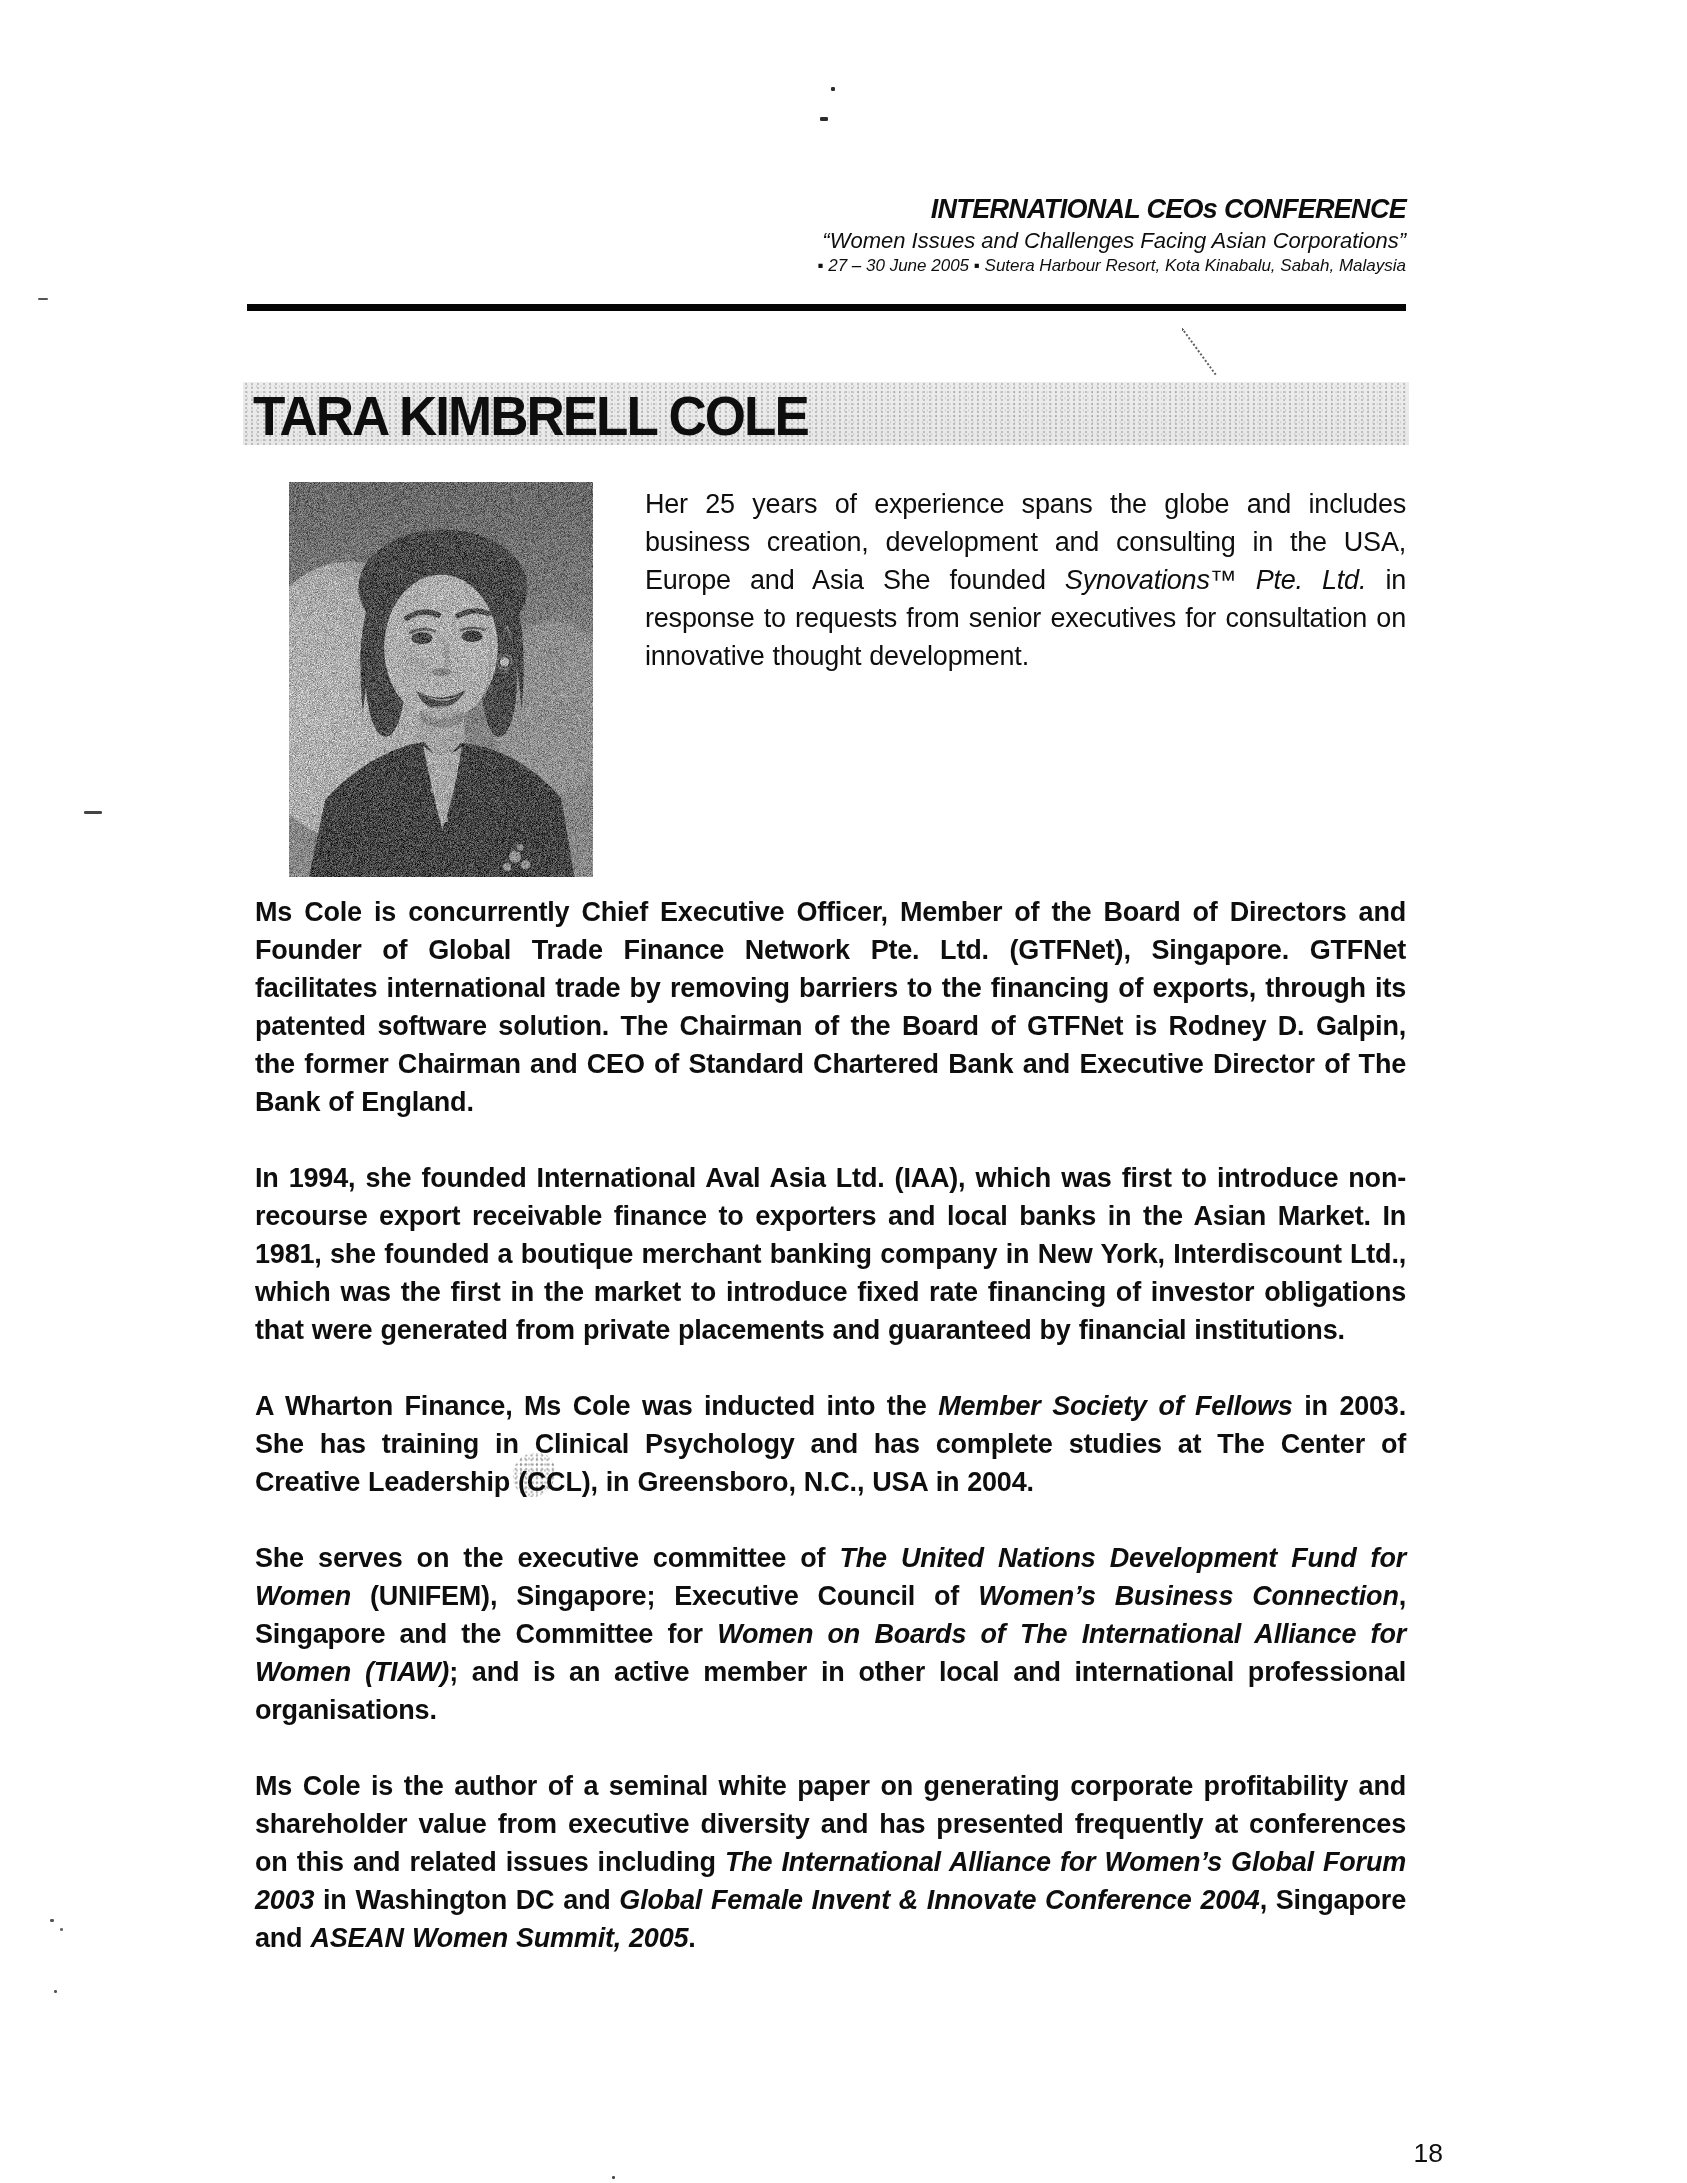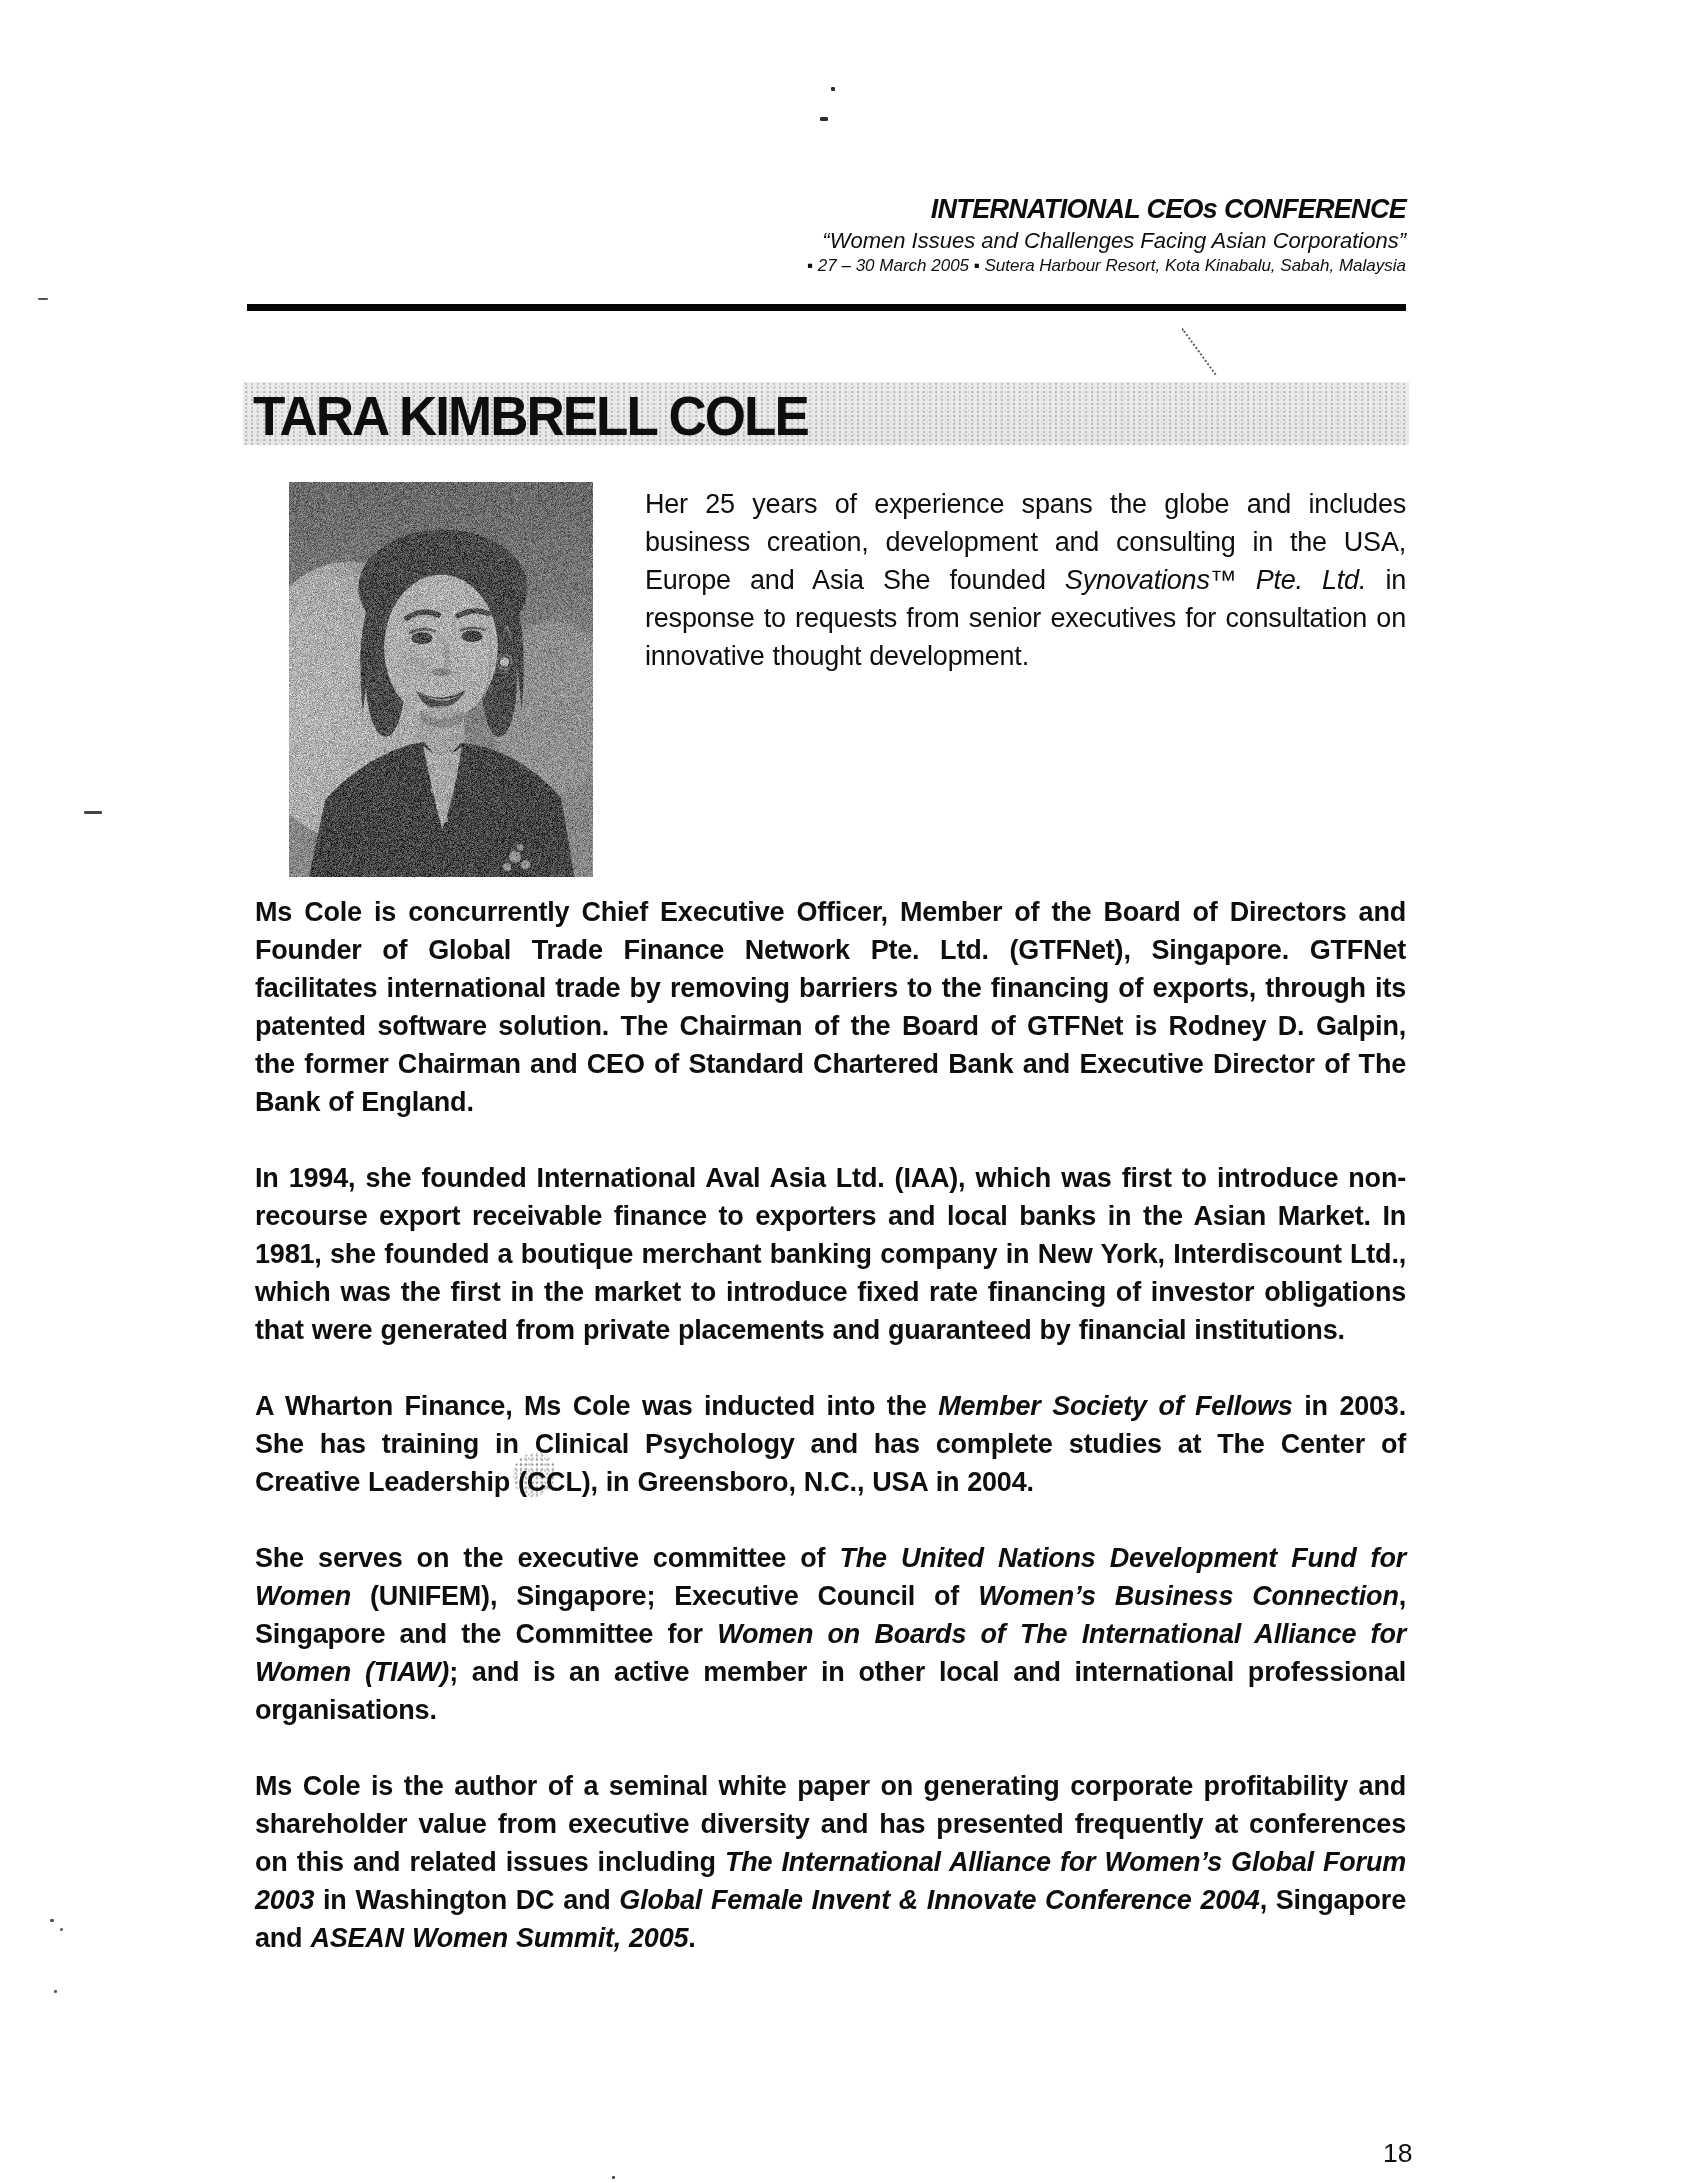--- a/index.html
+++ b/index.html
@@ -39,21 +39,21 @@
     letter-spacing:-0.2px; word-spacing:0.7px;
   }
   .col-right{position:absolute; left:645px; top:485px; width:761px;}
   .col-right .para{line-height:38px;}
   .col-right .para + .para{margin-top:32px;}
   .body-block{position:absolute; left:255px; top:893px; width:1151px;font-weight:bold;}
   .body-block .para + .para{margin-top:38px;}
   .run-b{font-weight:bold;}
   .run-i{font-style:italic;}
   
-  .page-number{position:absolute; left:1383px; top:2138px; width:60px; text-align:left; font-size:26.5px;}
+  .page-number{position:absolute; left:1383px; top:2138px; width:60px; text-align:right; font-size:26.5px;}
   
   .art{position:absolute; background:#2c2c2c; border-radius:1.3px;}
   .art.dot1{left:831px; top:87px; width:4px; height:4px;}
   .art.dot2{left:820px; top:117px; width:8px; height:4px;}
   .art.ldash1{left:38px;  top:298px;  width:10px; height:2px; background:#555;}
   .art.ldash2{left:84px; top:811px; width:18px; height:2.6px; background:#444;}
   .art.ldots1{left:50px;  top:1919px; width:4px;  height:3.3px; background:#555;}
   .art.ldots2{left:60px;  top:1928px; width:3.3px;  height:2.6px; background:#666;}
   .art.ldot3{left:54px;  top:1990px; width:3.3px;  height:3.3px; background:#555;}
   .art.bdot{left:612px;  top:2176px; width:3.3px;  height:3.3px; background:#444;}
@@ -81,21 +81,21 @@
   <div class="art ldots1"></div>
   <div class="art ldots2"></div>
   <div class="art ldot3"></div>
   <div class="art bdot"></div>
   <div class="squiggle"></div>
   <div class="smudge"></div>
 
   <header class="hdr">
     <div class="h1">INTERNATIONAL CEOs CONFERENCE</div>
     <div class="h2">“Women Issues and Challenges Facing Asian Corporations”</div>
-    <div class="h3">▪ 27 – 30 March 2005 ▪ Sutera Harbour Resort, Kota Kinabalu, Sabah, Malaysia</div>
+    <div class="h3">▪ 27 – 30 June 2005 ▪ Sutera Harbour Resort, Kota Kinabalu, Sabah, Malaysia</div>
   </header>
   <div class="rule"></div>
 
   <div class="title-band"></div>
   <h1 class="title">TARA KIMBRELL COLE</h1>
 
   <figure class="photo" aria-label="black-and-white scanned portrait photo of a smiling woman with short dark hair wearing a dark top with a light lace collar">
     <svg viewBox="0 0 460 597" preserveAspectRatio="none">
       <defs>
         <linearGradient id="bgg" x1="0" y1="0" x2="0" y2="1">

